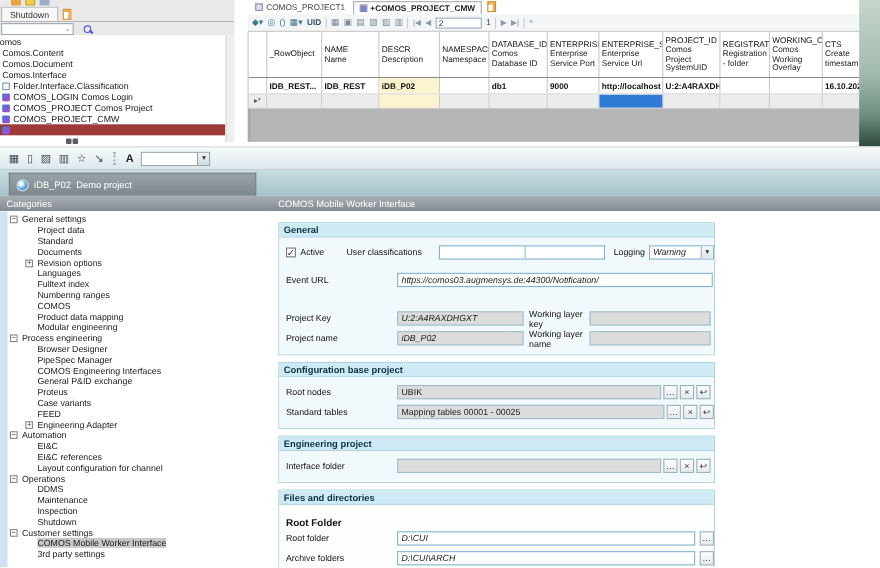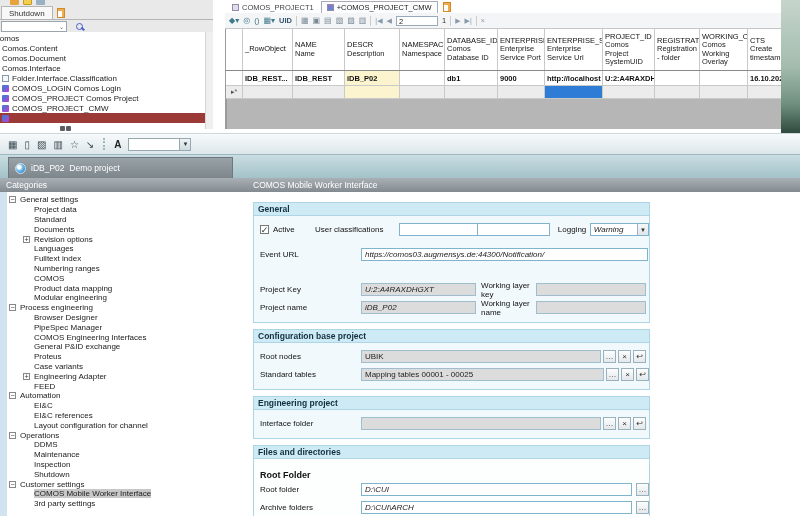--- a/index.html
+++ b/index.html
@@ -24,23 +24,23 @@
 .bp-scroll{position:absolute;right:0;top:32px;width:8px;bottom:0;background:#efefef;border-left:1px solid #d5d5d5}
 .bt-item{display:flex;align-items:center;height:10px;font-size:8px;color:#1a1a1a;padding-left:2px;white-space:nowrap}
 .bt-item.root{margin-left:-8px}
 .bt-icon{display:none}
 .ic-gear .bt-icon{display:inline-block;width:7px;height:7px;margin-right:3px;background:linear-gradient(135deg,#5a6fd4 50%,#9a4fd4 50%);border-radius:1px;flex:none}
 .ic-interface .bt-icon{display:inline-block;width:7px;height:7px;margin-right:3px;border:1px solid #8899aa;background:#f4f6f8;flex:none}
 .bt-item.selected{background:#9c3a38;color:#fff;min-height:10px}
 
 
 .grid-panel{position:absolute;left:225px;top:0;width:556px;height:129px;overflow:hidden;background:#fff}
-.g-tabs{height:13px;display:flex;align-items:flex-end;gap:2px;padding-left:2px;background:#fff}
+.g-tabs{height:13px;display:flex;align-items:center;gap:2px;padding-left:2px;background:#fff}
 .gtab{height:12px;display:flex;align-items:center;gap:3px;padding:0 5px;font-size:7.5px;color:#444}
-.gtab.active{background:#fdfdfd;border:1px solid #aab;border-bottom:none;font-weight:normal;color:#222}
+.gtab.active{background:#fdfdfd;border:1px solid #aab;border-bottom:none;font-weight:bold;color:#222}
 .gtab-icon{width:7px;height:7px;border:1px solid #98a;background:#dde;flex:none}
 .gtab.active .gtab-icon{background:linear-gradient(#8a7ad0,#5a8ad0)}
 .newtab-icon{width:8px;height:10px;background:#fff;border:1px solid #d08a2a;box-shadow:inset -2px 2px 0 #f0ad4e;margin-bottom:1px;margin-left:3px}
 .g-toolbar{height:16px;background:#f3f5f6;border-bottom:1px solid #c5c5c5;display:flex;align-items:center;gap:4px;padding:0 4px;font-size:8px;color:#5a7a8a}
 .tbi{cursor:default}
 .g-toolbar .nav-ic{color:#3f7a8c}
 .g-toolbar .edit-ic{color:#7a8894}
 .uid{font-size:7.5px;font-weight:bold;color:#33536b}
 .vsep{width:1px;height:10px;background:#ccc}
 .rn{color:#8899aa;font-size:7px}
@@ -532,28 +532,28 @@
         <div class="cat-item lvl1">
           <span class="expander"></span>
           <span class="cat-label">Proteus</span>
         </div>
 
         <div class="cat-item lvl1">
           <span class="expander"></span>
           <span class="cat-label">Case variants</span>
         </div>
 
+        <div class="cat-item lvl1">
+          <span class="expander"></span>
+          <span class="cat-label">FEED</span>
+        </div>
+
         <div class="cat-item lvl1 exp-plus">
           <span class="expander"></span>
           <span class="cat-label">Engineering Adapter</span>
-        </div>
-
-        <div class="cat-item lvl1">
-          <span class="expander"></span>
-          <span class="cat-label">FEED</span>
         </div>
 
         <div class="cat-item lvl0 exp-minus">
           <span class="expander"></span>
           <span class="cat-label">Automation</span>
         </div>
 
         <div class="cat-item lvl1">
           <span class="expander"></span>
           <span class="cat-label">EI&amp;C</span>

